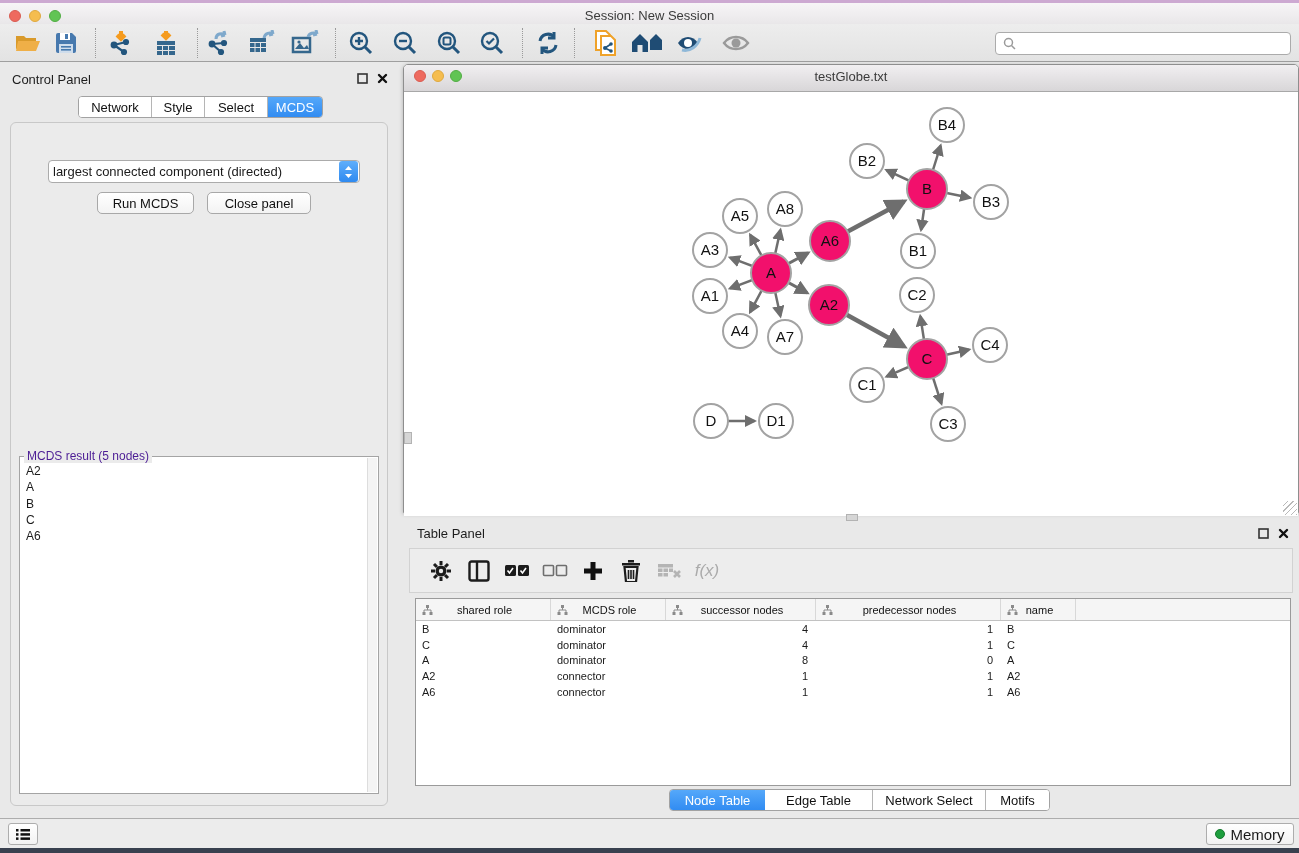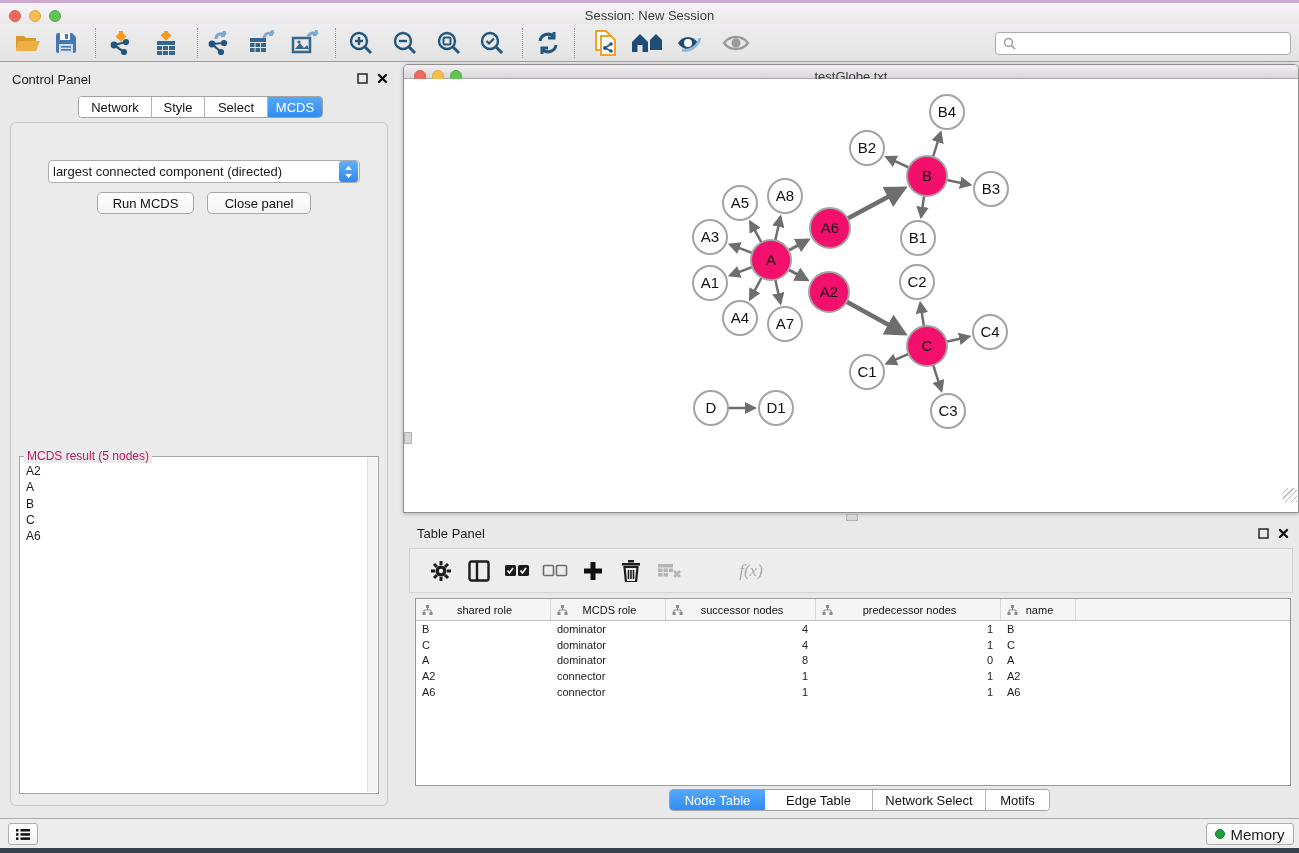--- a/index.html
+++ b/index.html
@@ -38,40 +38,40 @@
   .opt-label { position:absolute; top:15px; width:100%; text-align:center; font-size:13px; color:#111; }
   .dropdown { position:absolute; left:37px; top:37px; width:312px; height:23px; background:#fff; border:1px solid #ABABAB;
               border-radius:4px; display:flex; align-items:center; }
   .dropdown .val { flex:1; font-size:13px; padding-left:4px; white-space:nowrap; overflow:hidden; }
   .dropdown .stepper { width:19px; height:21px; border-radius:3px; background:linear-gradient(#5FAEFB,#2F8AF0);
                        display:flex; flex-direction:column; align-items:center; justify-content:center; margin-right:1px; }
   .stepper svg { display:block; }
   .btn { position:absolute; height:22px; background:linear-gradient(#FFFFFF,#F3F3F3); border:1px solid #A8A8A8;
          border-radius:5px; font-size:13px; display:flex; align-items:center; justify-content:center; color:#111; }
   .fieldset { position:absolute; left:8px; top:333px; width:360px; height:338px; background:#fff; border:1px solid #A4A4A4; }
-  .fieldset .legend { position:absolute; top:-8px; left:4px; background:#EBEBEB; font-size:12px; padding:0 3px; color:#be185d; }
+  .fieldset .legend { position:absolute; top:-8px; left:4px; background:#EBEBEB; font-size:12px; padding:0 3px; color:#4c1d95; }
   .result-list { position:absolute; left:2px; top:6px; right:12px; bottom:2px; font-size:12px; line-height:16.3px; padding-left:4px; }
   .scrolltrack { position:absolute; right:1px; top:1px; width:10px; bottom:1px; background:#F4F4F4; border-left:1px solid #DDDDDD; }
 
   
   .net-window { position:absolute; left:403px; top:64px; width:896px; height:449px; border:1px solid #8E8E8E;
                 border-radius:5px 5px 0 0; box-shadow:0 1px 4px rgba(0,0,0,.25); background:#fff; }
-  .net-titlebar { position:relative; height:14px; background:linear-gradient(#F1EFF1,#D8D6D8);
+  .net-titlebar { position:relative; height:27px; background:linear-gradient(#F1EFF1,#D8D6D8);
                   border-bottom:1px solid #A8A8A8; border-radius:4px 4px 0 0; }
   .net-canvas { position:relative; width:894px; height:424px; background:#fff; overflow:hidden; }
   .grip { position:absolute; right:1px; bottom:1px; width:14px; height:14px;
           background:repeating-linear-gradient(135deg, transparent 0 3px, #B9B9B9 3px 4px); }
   .knob { position:absolute; background:#D6D6D6; border:1px solid #B3B3B3; }
 
   
   .table-panel { position:absolute; left:403px; top:520px; width:896px; height:296px; }
   .tp-toolbar { position:absolute; left:6px; top:28px; width:884px; height:45px; background:#EDEDED;
                 border:1px solid #D2D2D2; display:flex; align-items:center; }
   .tpbtn { width:38px; height:36px; display:flex; align-items:center; justify-content:center; }
-  .fx { font-family:Liberation Serif, serif; font-style:italic; font-size:17px; color:#ABABAB;margin-left:44px; }
+  .fx { font-family:Liberation Sans, sans-serif; font-style:italic; font-size:17px; color:#ABABAB; }
   .datatable { position:absolute; left:12px; top:78px; width:876px; height:188px; background:#fff; border:1px solid #9A9A9A; }
   .thead { display:flex; height:22px; background:#F5F5F5; border-bottom:1px solid #C2C2C2; }
   .th { display:flex; align-items:center; font-size:11px; color:#111; border-right:1px solid #D8D8D8; position:relative; }
   .th .hlabel { flex:1; text-align:center; padding-right:14px; }
   .th .hicon { margin-left:6px; }
   .trow { display:flex; height:15.7px; align-items:center; }
   .td { font-size:11px; overflow:hidden; white-space:nowrap; }
   .tabs-bottom { position:absolute; left:266px; top:269px; }
   .tp-head-icons { position:absolute; right:10px; top:8px; display:flex; gap:9px; }
 

